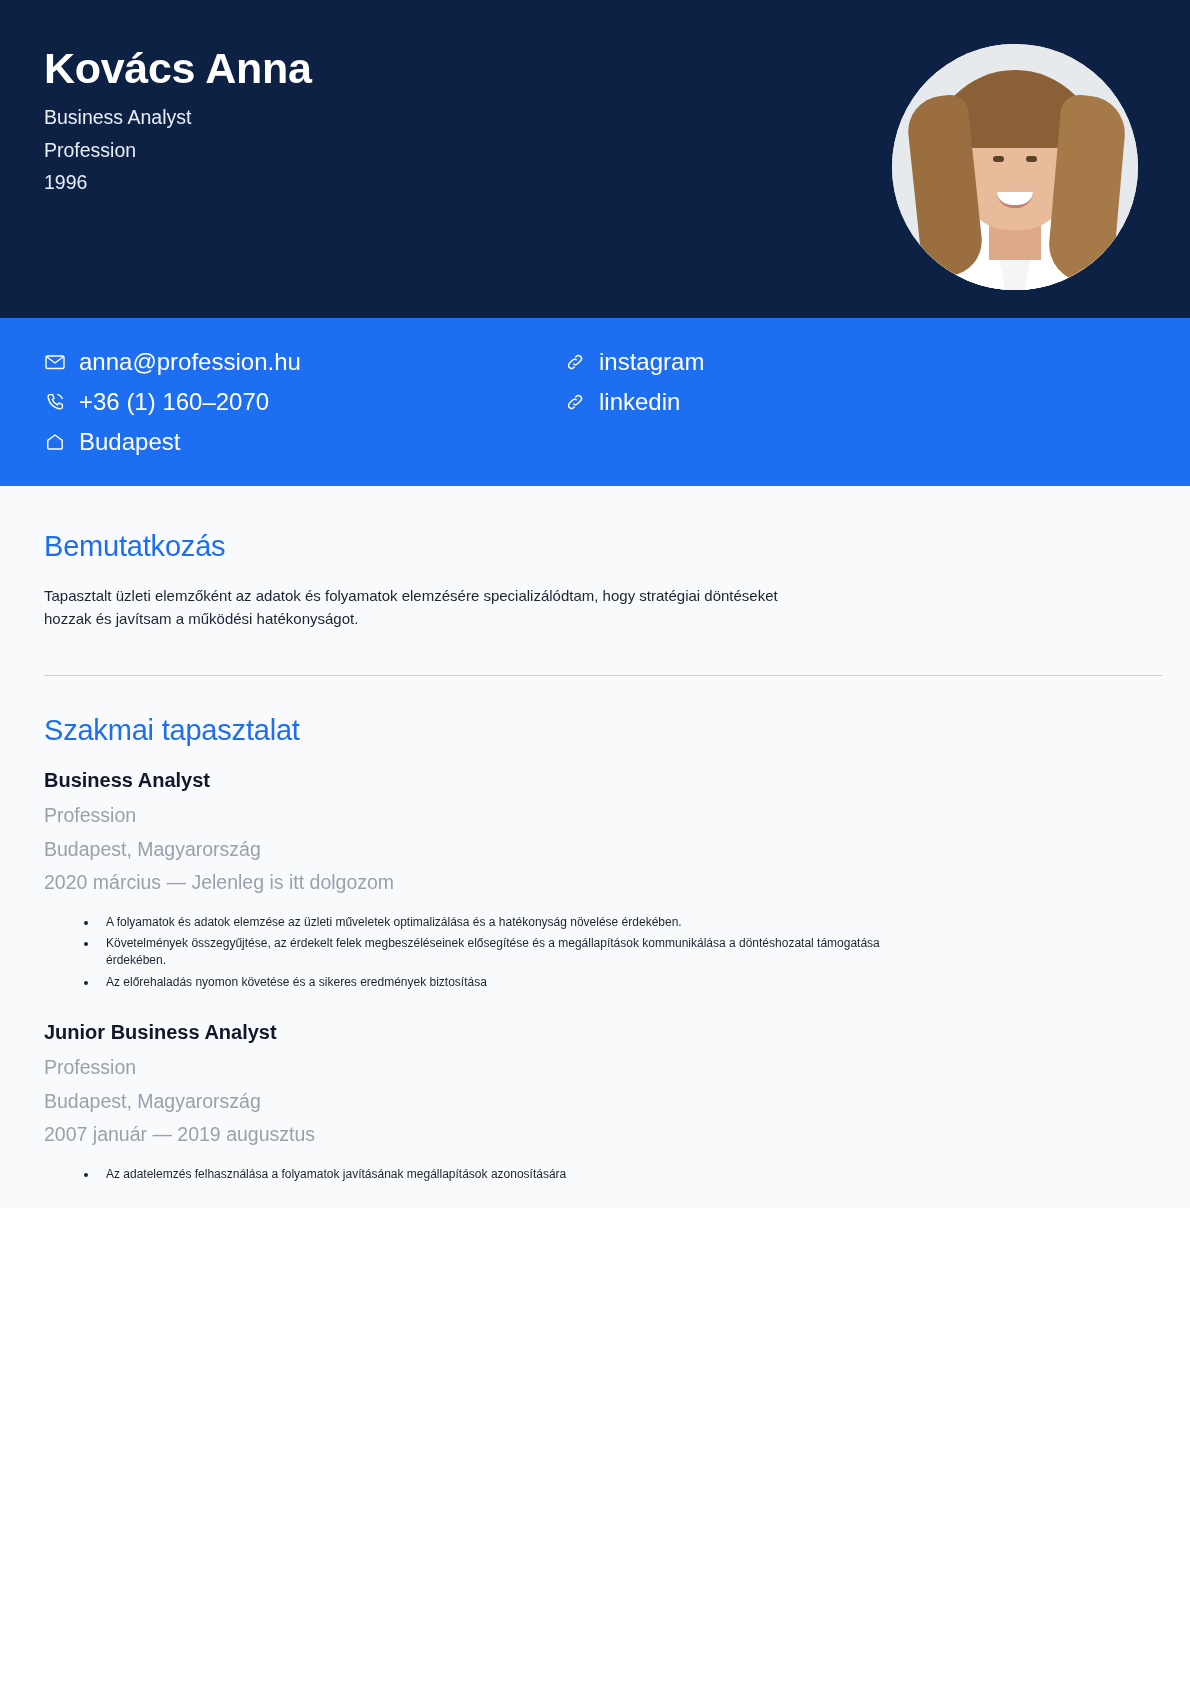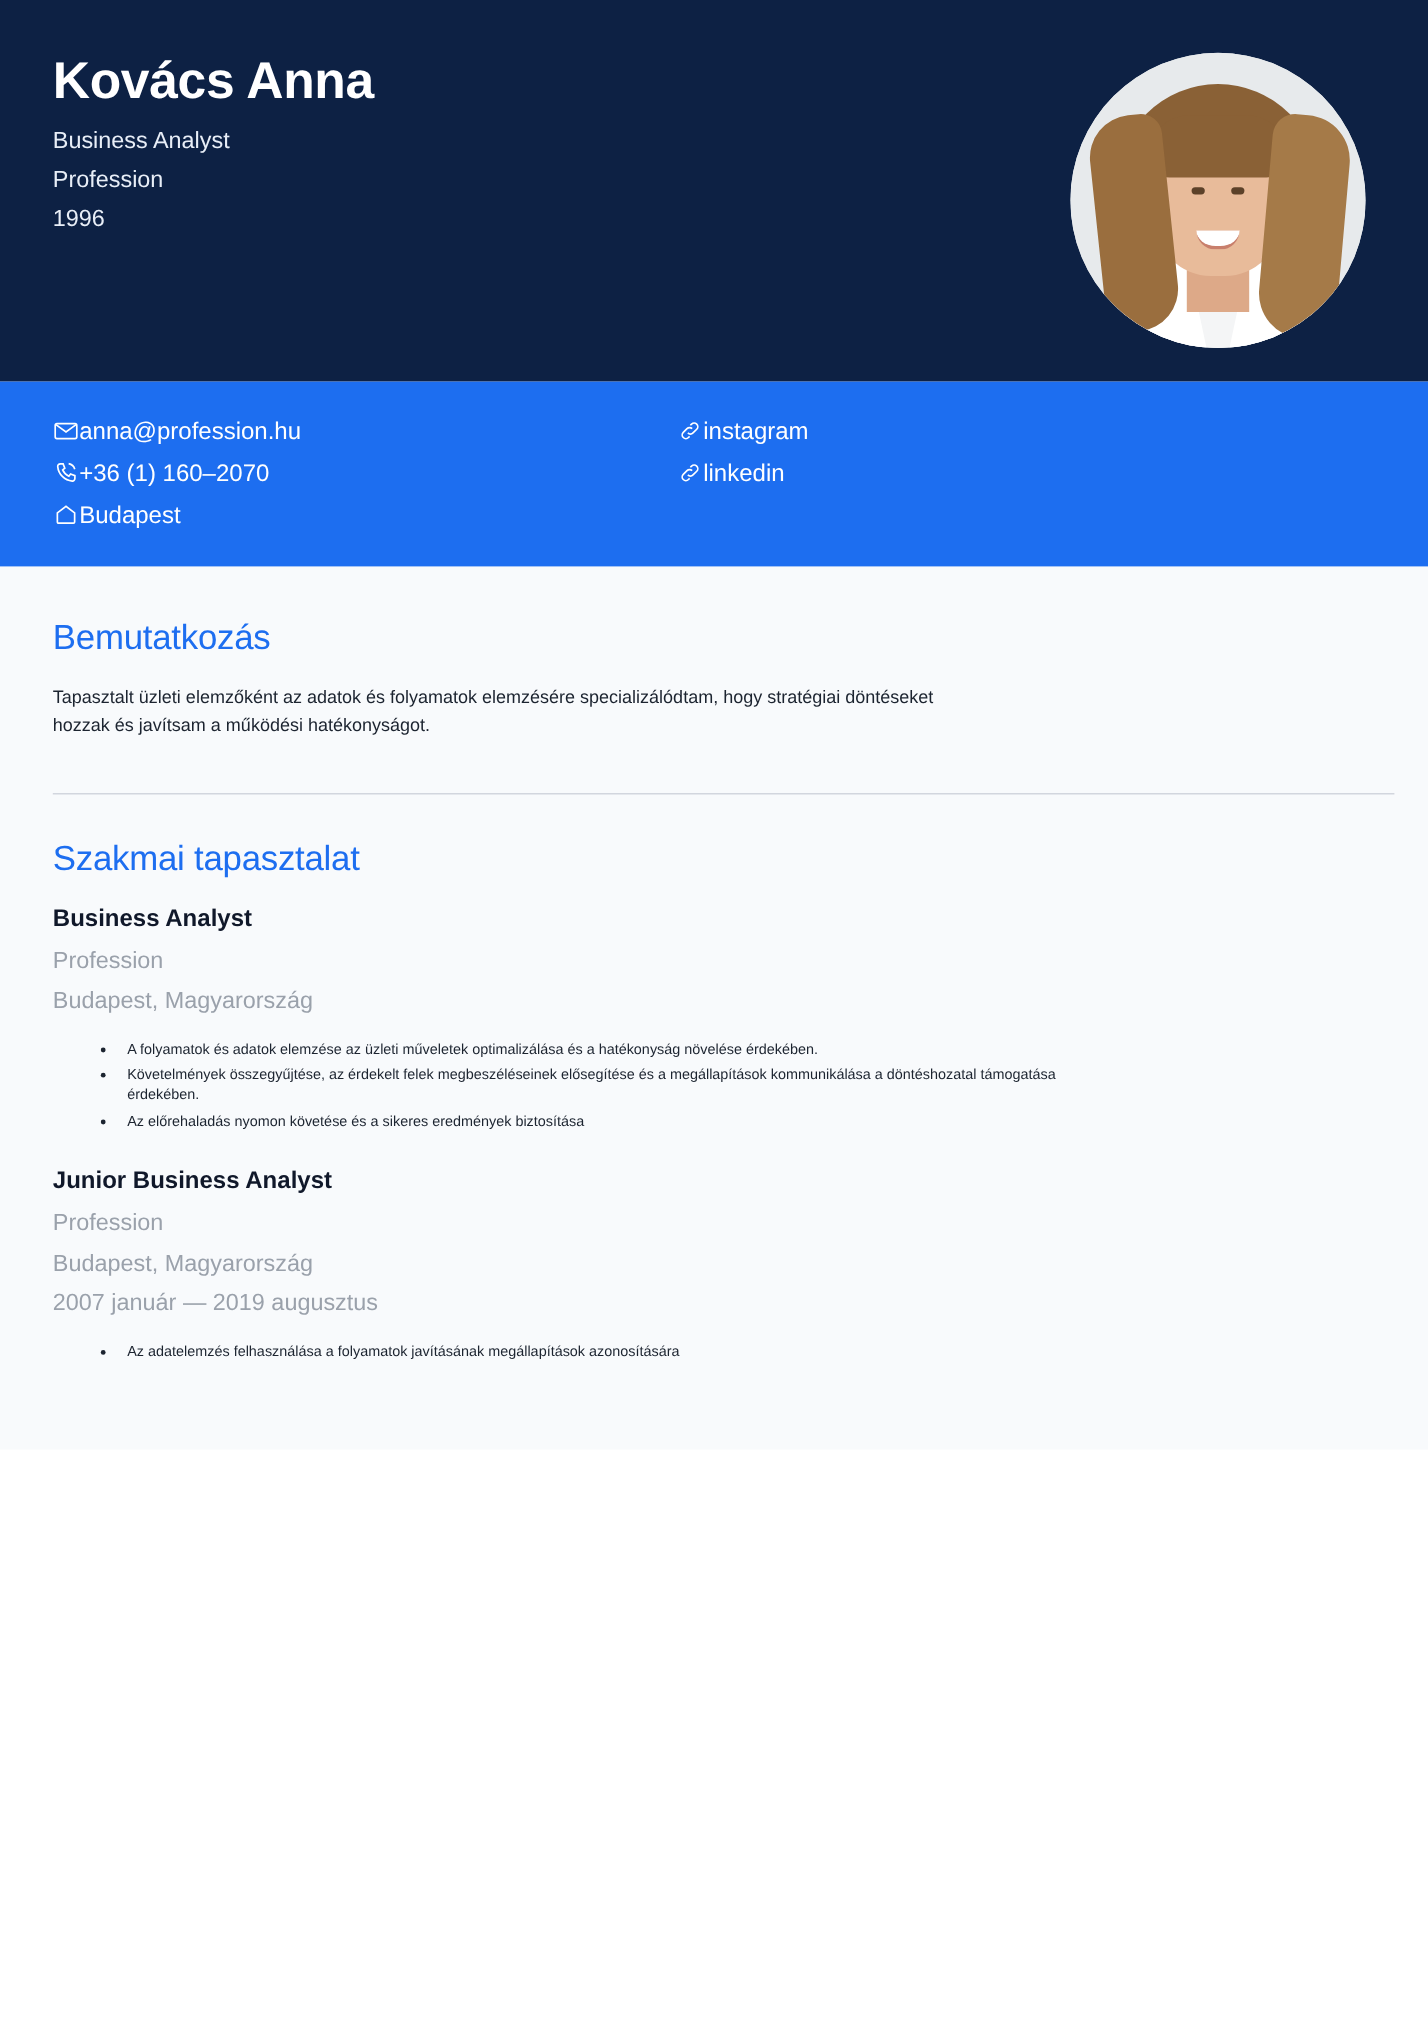--- a/index.html
+++ b/index.html
@@ -102,21 +102,23 @@
   .contact-bar {
     background: #1d6ef0;
     padding: 30px 44px 30px 44px;
     display: flex;
     color: #ffffff;
   }
   .contact-col { display: flex; flex-direction: column; gap: 11px; }
   .contact-col.left { width: 520px; }
   .contact-item {
     display: flex;
-    font-size: 20px;
+    align-items: center;
+    gap: 13px;
+    font-size: 24px;
     line-height: 1.2;
     color: #ffffff;
   }
   .contact-item .ico {
     width: 22px; height: 22px;
     display: inline-flex; align-items: center; justify-content: center;
     flex: none;
   }
   .contact-item .ico svg { display:block; }
 
@@ -256,20 +258,21 @@
 
     <div class="divider"></div>
 
     <div>
       <div class="section-title">Szakmai tapasztalat</div>
 
       <div class="job">
         <div class="job-title">Business Analyst</div>
         <div class="job-meta">Profession</div>
         <div class="job-meta">Budapest, Magyarország</div>
+        <div class="job-meta">2020 március — Jelenleg is itt dolgozom</div>
         <ul class="job-bullets">
           <li>A folyamatok és adatok elemzése az üzleti műveletek optimalizálása és a hatékonyság növelése érdekében.</li>
           <li>Követelmények összegyűjtése, az érdekelt felek megbeszéléseinek elősegítése és a megállapítások kommunikálása a döntéshozatal támogatása érdekében.</li>
           <li>Az előrehaladás nyomon követése és a sikeres eredmények biztosítása</li>
         </ul>
       </div>
 
       <div class="job">
         <div class="job-title">Junior Business Analyst</div>
         <div class="job-meta">Profession</div>

